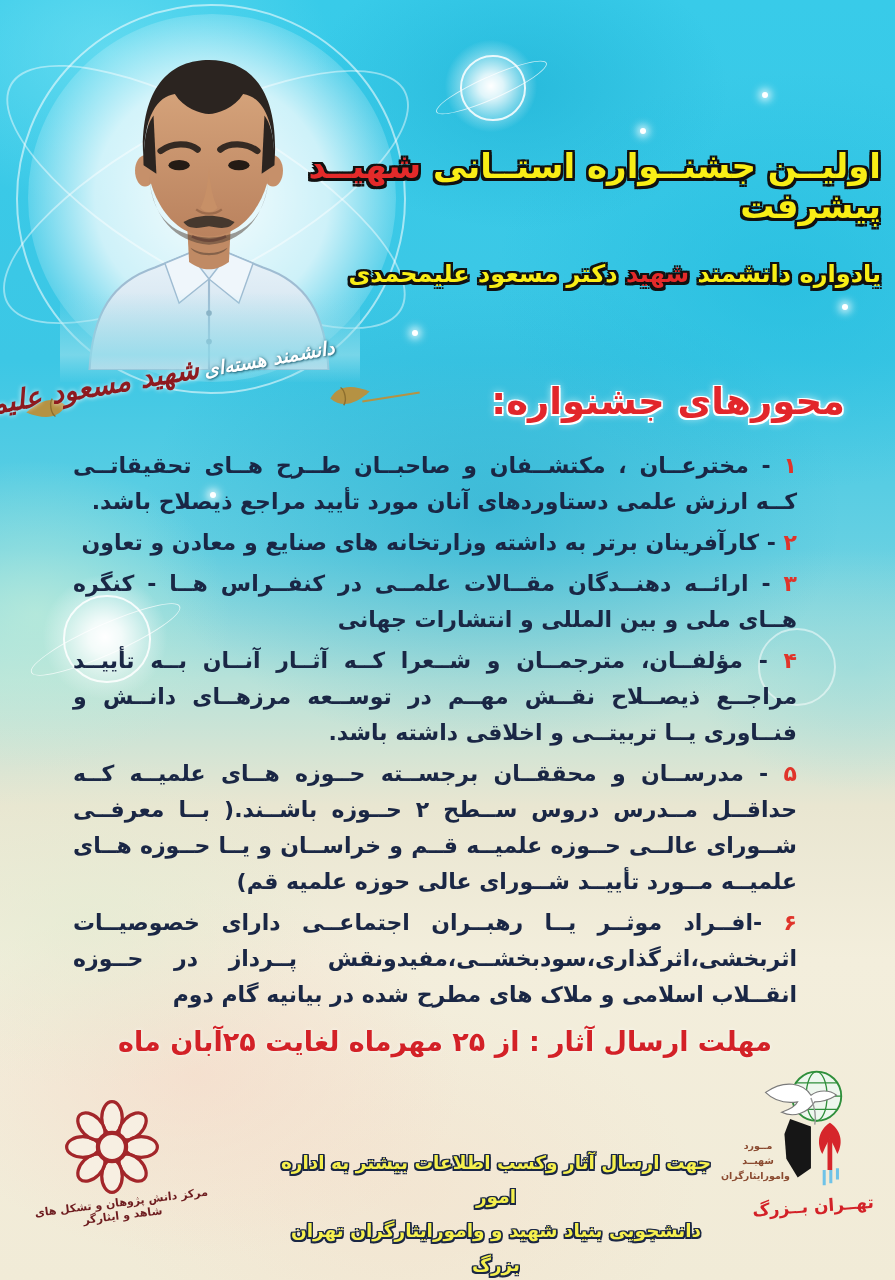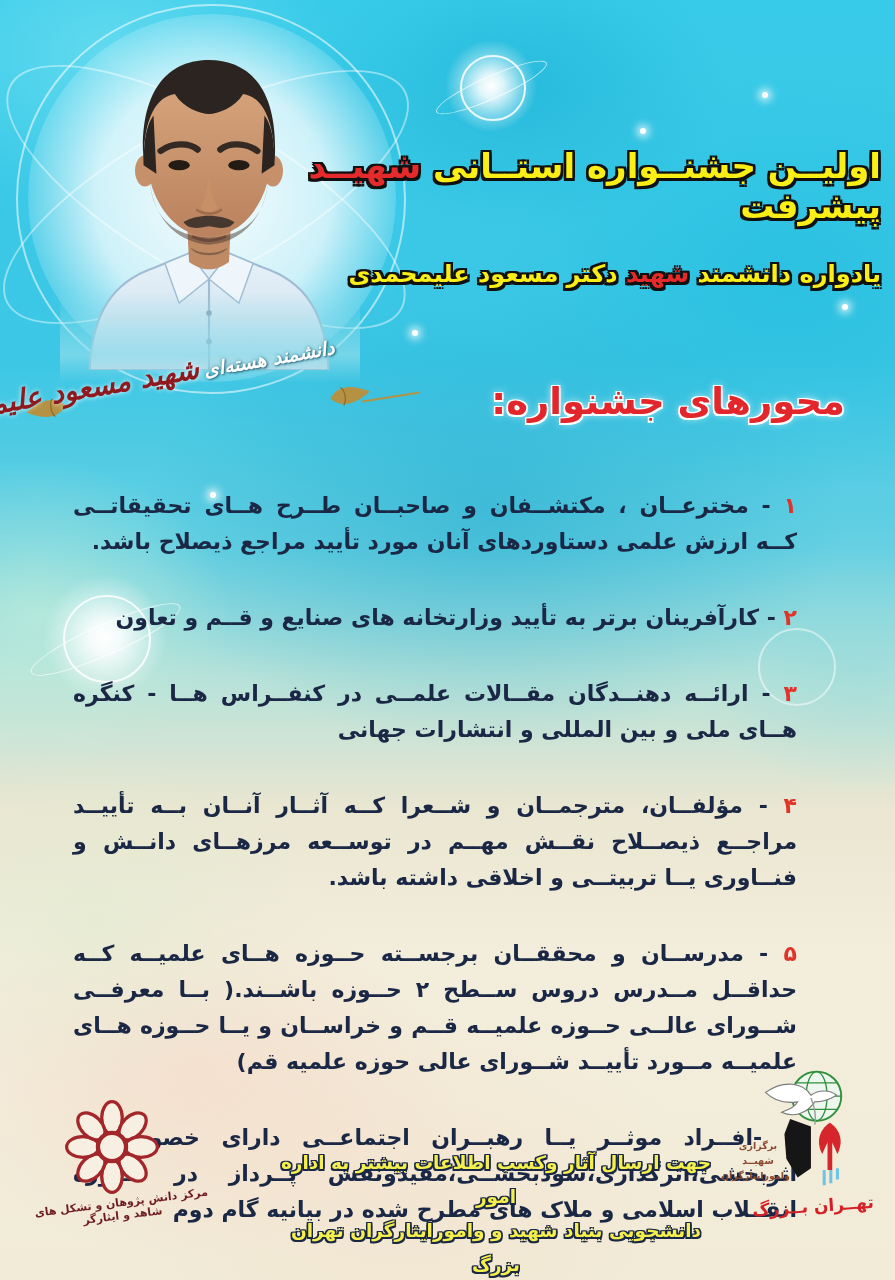--- a/index.html
+++ b/index.html
@@ -66,21 +66,21 @@
     text-shadow: -2.5px -2.5px 0 #111, 2.5px -2.5px 0 #111, -2.5px 2.5px 0 #111, 2.5px 2.5px 0 #111,
                  -2.5px 0 0 #111, 2.5px 0 0 #111, 0 -2.5px 0 #111, 0 2.5px 0 #111; }
   
   .axes-heading { position: absolute; right: 50px; top: 380px; font-size: 37px; font-weight: bold;
     color: #e2262b; direction: rtl;
     text-shadow: -1.5px -1.5px 0 #fff, 1.5px -1.5px 0 #fff, -1.5px 1.5px 0 #fff, 1.5px 1.5px 0 #fff,
                  0 0 8px rgba(255,255,255,0.9); }
   
   .items { position: absolute; right: 98px; top: 448px; width: 724px; direction: rtl; }
   .item { font-size: 22px; font-weight: bold; color: #1a2745; line-height: 36px;
-    text-align: justify; margin-bottom: 5px; margin-top: 40px; }
+    text-align: justify; margin-bottom: 5px; }
   .item .num { color: #e0342a; }
   
   .deadline { position: absolute; left: 105px; top: 1026px; width: 680px; text-align: center; direction: rtl; }
   .deadline div { font-size: 27px; font-weight: bold; color: #d32127; margin-bottom: 24px;
     text-shadow: 0 0 4px rgba(255,255,255,0.7); }
   
   .footer-note { position: absolute; left: 278px; top: 1146px; width: 436px; text-align: center; direction: rtl; }
   .footer-note div { font-size: 18.5px; font-weight: bold; color: #f5ef4e; line-height: 34px;
     text-shadow: -1.5px -1.5px 0 #1a2745, 1.5px -1.5px 0 #1a2745, -1.5px 1.5px 0 #1a2745, 1.5px 1.5px 0 #1a2745,
                  -1.5px 0 0 #1a2745, 1.5px 0 0 #1a2745, 0 -1.5px 0 #1a2745, 0 1.5px 0 #1a2745; }
@@ -183,41 +183,42 @@
 
   <div class="axes-heading">محورهای جشنواره:</div>
 
   <div class="items">
     <div class="item">
       <span class="num">۱</span>
       <span>- مخترعــان ، مکتشــفان و صاحبــان طــرح هــای تحقیقاتــی کــه ارزش علمی دستاوردهای آنان مورد تأیید مراجع ذیصلاح باشد.</span>
     </div>
     <div class="item">
       <span class="num">۲</span>
-      <span>- کارآفرینان برتر به تأیید وزارتخانه های صنایع و قــم و تعاون</span>
+      <span>- کارآفرینان برتر به داشته وزارتخانه های صنایع و معادن و تعاون</span>
     </div>
     <div class="item">
       <span class="num">۳</span>
       <span>- ارائــه دهنــدگان مقــالات علمــی در کنفــراس هــا - کنگره هــای ملی و بین المللی و انتشارات جهانی</span>
     </div>
     <div class="item">
       <span class="num">۴</span>
       <span>- مؤلفــان، مترجمــان و شــعرا کــه آثــار آنــان بــه تأییــد مراجــع ذیصــلاح نقــش مهــم در توســعه مرزهــای دانــش و فنــاوری یــا تربیتــی و اخلاقی داشته باشد.</span>
     </div>
     <div class="item">
       <span class="num">۵</span>
       <span>- مدرســان و محققــان برجســته حــوزه هــای علمیــه کــه حداقــل مــدرس دروس ســطح ۲ حــوزه باشــند.( بــا معرفــی شــورای عالــی حــوزه علمیــه قــم و خراســان و یــا حــوزه هــای علمیــه مــورد تأییــد شــورای عالی حوزه علمیه قم)</span>
     </div>
     <div class="item">
       <span class="num">۶</span>
       <span>-افــراد موثــر یــا رهبــران اجتماعــی دارای خصوصیــات اثربخشی،اثرگذاری،سودبخشــی،مفیدونقش پــرداز در حــوزه انقــلاب اسلامی و ملاک های مطرح شده در بیانیه گام دوم</span>
     </div>
   </div>
 
   <div class="deadline">
+    <div>مهلت ارسال آثار : از ۲۵ مهرماه لغایت ۲۵آبان ماه</div>
   </div>
 
   <div class="footer-note">
     <div>جهت ارسال آثار وکسب اطلاعات بیشتر به اداره امور</div>
     <div>دانشجویی بنیاد شهید و وامورایثارگران تهران بزرگ</div>
     <div>مراجعه یا با شماره تلفن ۸۸۸۳۰۴۴۵ تماس حاصل نمایید.</div>
   </div>
 
   <svg class="left-logo" viewBox="0 0 100 100">
     <g fill="#f7efe2" stroke="#a3262a" stroke-width="3">
@@ -240,20 +241,20 @@
       <ellipse cx="72" cy="34" rx="11" ry="26" fill="none" stroke="#2f8f3b" stroke-width="1.4"></ellipse>
       <path d="M46,34 H98 M50,20 H94 M50,48 H94" stroke="#2f8f3b" stroke-width="1.4"></path>
       <path d="M18,30 C38,16 58,20 66,33 C74,27 86,27 93,33 C85,38 76,40 70,40 C62,52 48,57 35,51 C44,48 50,44 52,40 C38,42 26,38 18,30 Z" fill="#ffffff" stroke="#7a7a7a" stroke-width="1.2"></path>
       <path d="M66,36 C70,46 72,55 70,64" stroke="#999999" stroke-width="1.5" fill="none"></path>
       <path d="M44,58 L66,66 L66,110 L52,120 L40,100 L38,74 Z" fill="#161616"></path>
       <path d="M86,62 C97,69 101,82 94,95 C90,86 88,82 86,79 C84,82 82,86 78,95 C71,82 75,69 86,62 Z" fill="#d6252b"></path>
       <path d="M86,79 L86,112" stroke="#d6252b" stroke-width="5"></path>
       <path d="M80,112 L80,128 M87,112 L87,126 M94,110 L94,122" stroke="#6fc3e8" stroke-width="3.2"></path>
     </svg>
     <div class="bonyad-words">
-      <div>برگزاری</div>
+      <div>مــورد</div>
       <div>شهیــد</div>
       <div>وامورایثارگران</div>
     </div>
     <div class="bonyad-city">تهــران بــزرگ</div>
   </div>
 
 </div>
 
 </body></html>

